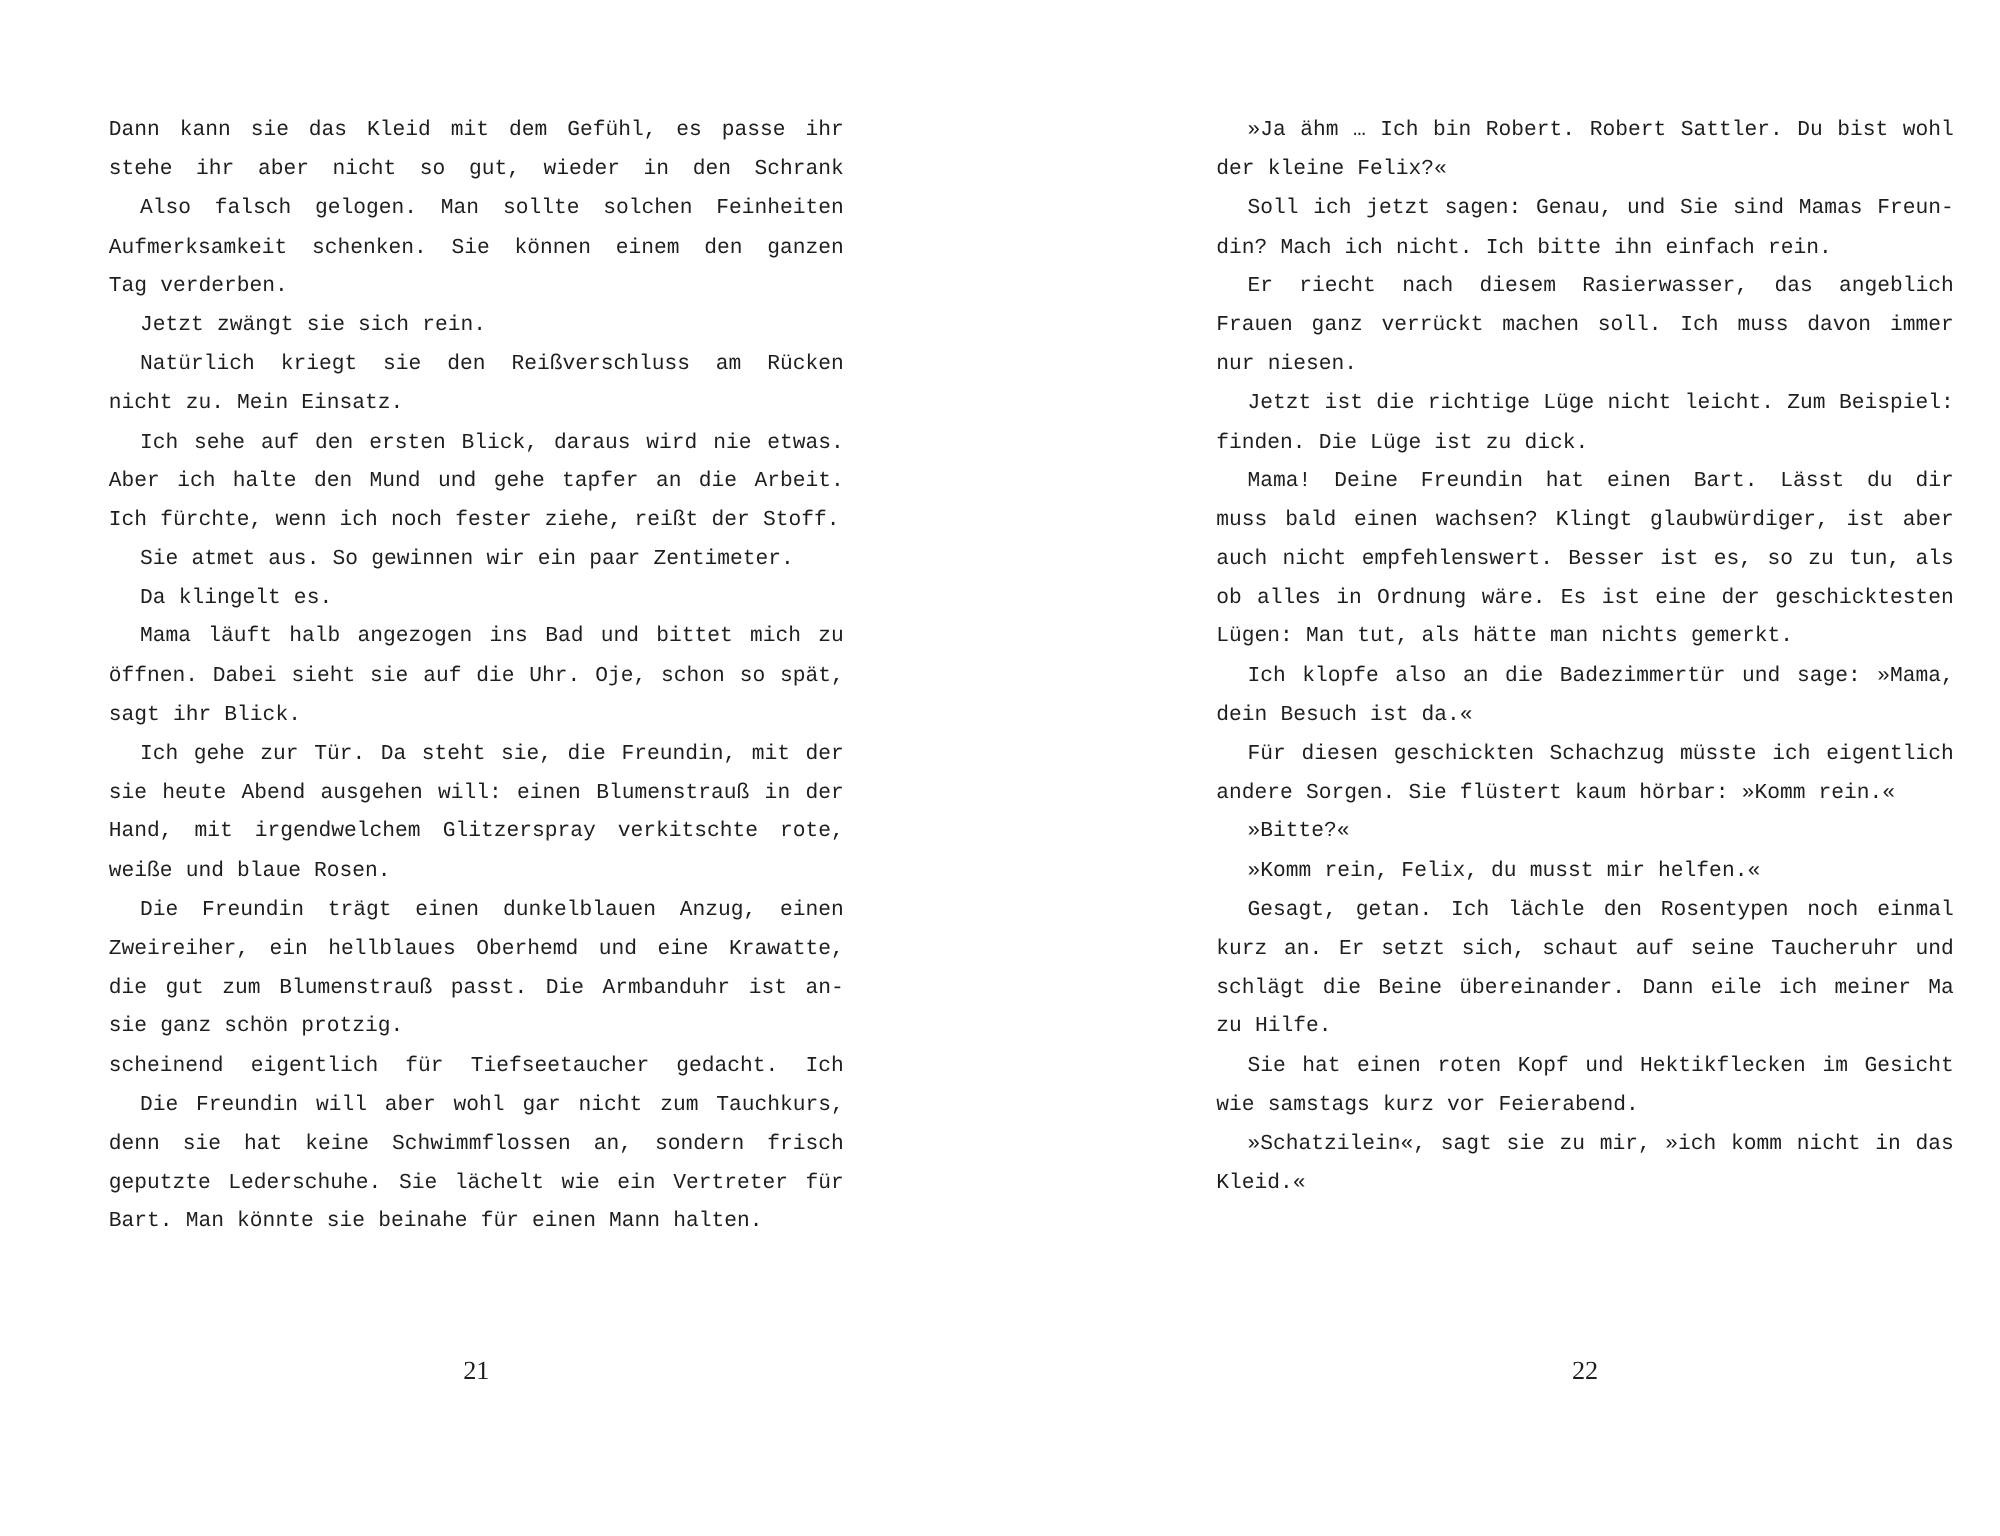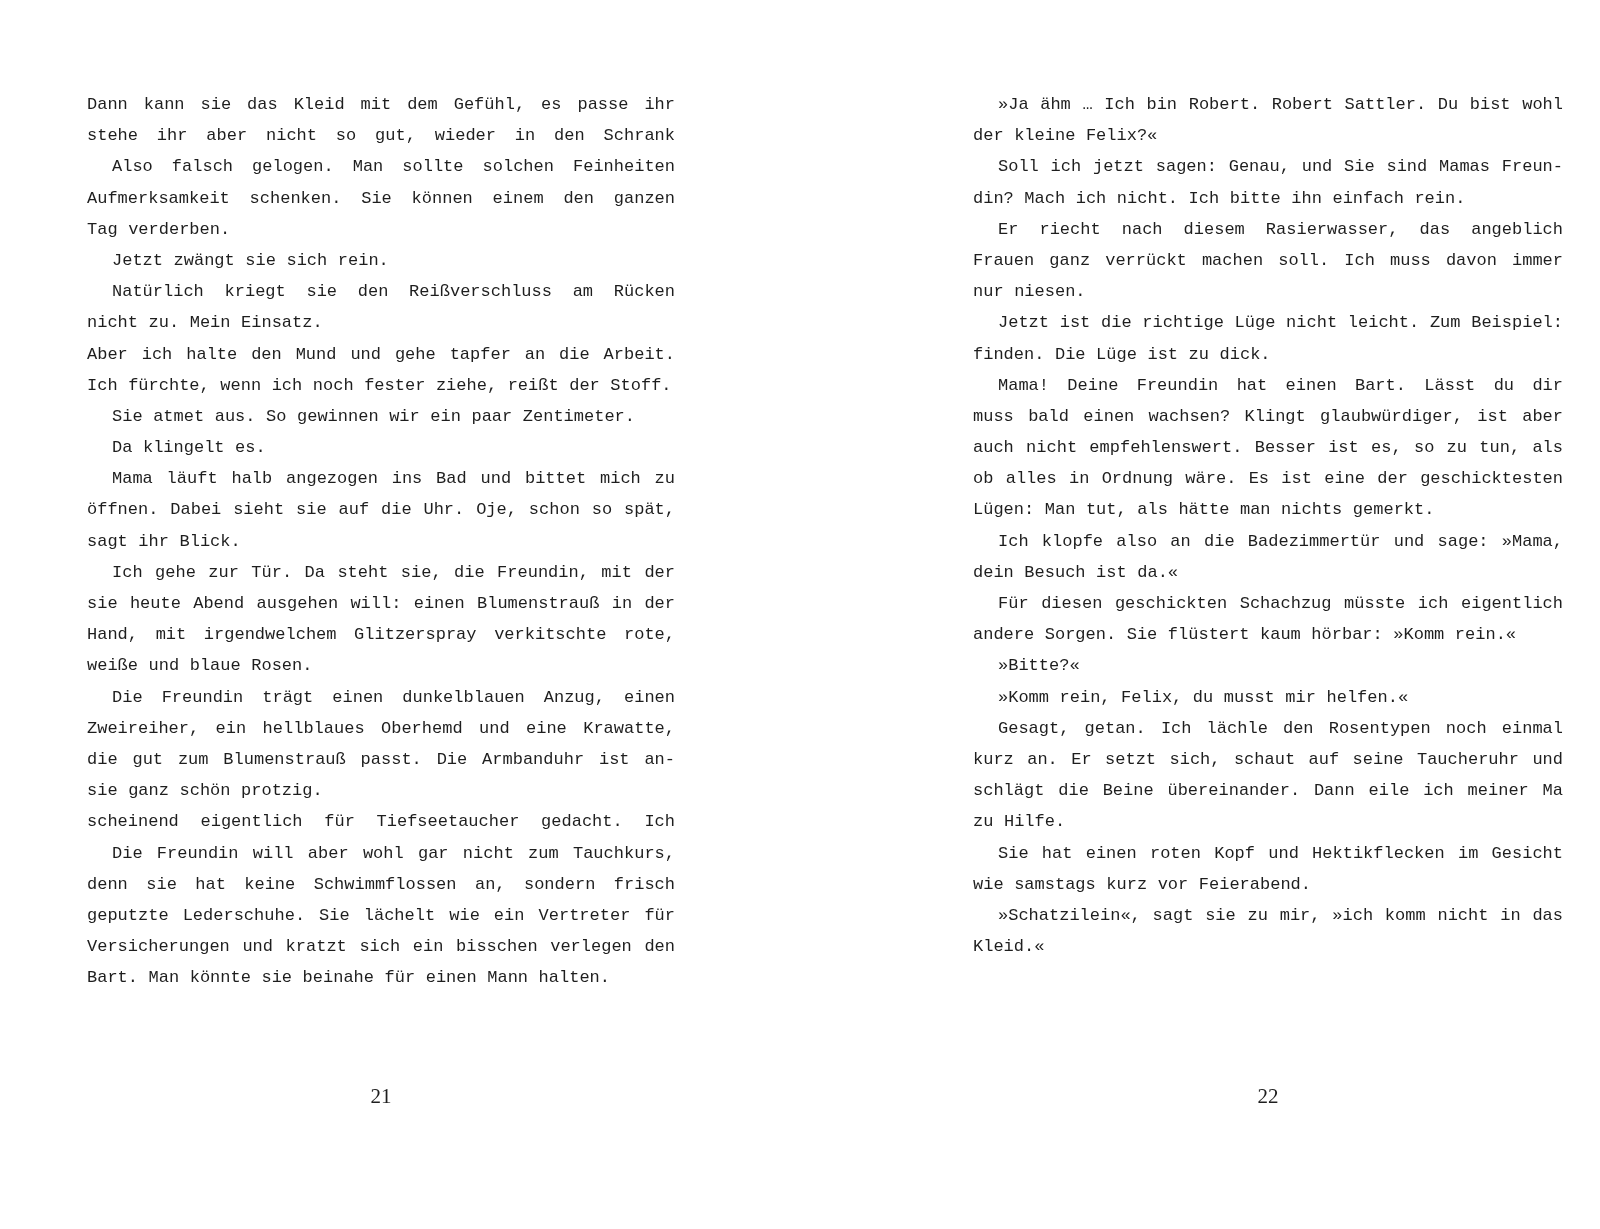--- a/index.html
+++ b/index.html
@@ -60,40 +60,40 @@
   <section class="page page-left">
     <div class="text-block">
         <div class="line">Dann kann sie das Kleid mit dem Gefühl, es passe ihr noch,</div>
         <div class="line last">stehe ihr aber nicht so gut, wieder in den Schrank hängen.</div>
         <div class="line indent">Also falsch gelogen. Man sollte solchen Feinheiten viel</div>
         <div class="line">Aufmerksamkeit schenken. Sie können einem den ganzen</div>
         <div class="line last">Tag verderben.</div>
         <div class="line indent last">Jetzt zwängt sie sich rein.</div>
         <div class="line indent">Natürlich kriegt sie den Reißverschluss am Rücken</div>
         <div class="line last">nicht zu. Mein Einsatz.</div>
+        <div class="line indent">Ich sehe auf den ersten Blick, daraus wird nie etwas.</div>
         <div class="line">Aber ich halte den Mund und gehe tapfer an die Arbeit.</div>
         <div class="line last">Ich fürchte, wenn ich noch fester ziehe, reißt der Stoff.</div>
         <div class="line indent last">Sie atmet aus. So gewinnen wir ein paar Zentimeter.</div>
         <div class="line indent last">Da klingelt es.</div>
         <div class="line indent">Mama läuft halb angezogen ins Bad und bittet mich zu</div>
         <div class="line">öffnen. Dabei sieht sie auf die Uhr. Oje, schon so spät,</div>
         <div class="line last">sagt ihr Blick.</div>
         <div class="line indent">Ich gehe zur Tür. Da steht sie, die Freundin, mit der</div>
         <div class="line">sie heute Abend ausgehen will: einen Blumenstrauß in der</div>
         <div class="line">Hand, mit irgendwelchem Glitzerspray verkitschte rote,</div>
         <div class="line last">weiße und blaue Rosen.</div>
         <div class="line indent">Die Freundin trägt einen dunkelblauen Anzug, einen</div>
         <div class="line">Zweireiher, ein hellblaues Oberhemd und eine Krawatte,</div>
         <div class="line">die gut zum Blumenstrauß passt. Die Armbanduhr ist an-</div>
         <div class="line last">sie ganz schön protzig.</div>
         <div class="line">scheinend eigentlich für Tiefseetaucher gedacht. Ich finde</div>
         <div class="line indent">Die Freundin will aber wohl gar nicht zum Tauchkurs,</div>
         <div class="line">denn sie hat keine Schwimmflossen an, sondern frisch</div>
         <div class="line">geputzte Lederschuhe. Sie lächelt wie ein Vertreter für</div>
-        <div class="line">Versicherungen und kratzt sich ein bisschen verlegen den</div>
         <div class="line last">Bart. Man könnte sie beinahe für einen Mann halten.</div>
       </div>
     <div class="folio">21</div>
   </section>
 
   <section class="page page-right">
     <div class="text-block">
         <div class="line indent">»Ja ähm … Ich bin Robert. Robert Sattler. Du bist wohl</div>
         <div class="line last">der kleine Felix?«</div>
         <div class="line indent">Soll ich jetzt sagen: Genau, und Sie sind Mamas Freun-</div>

